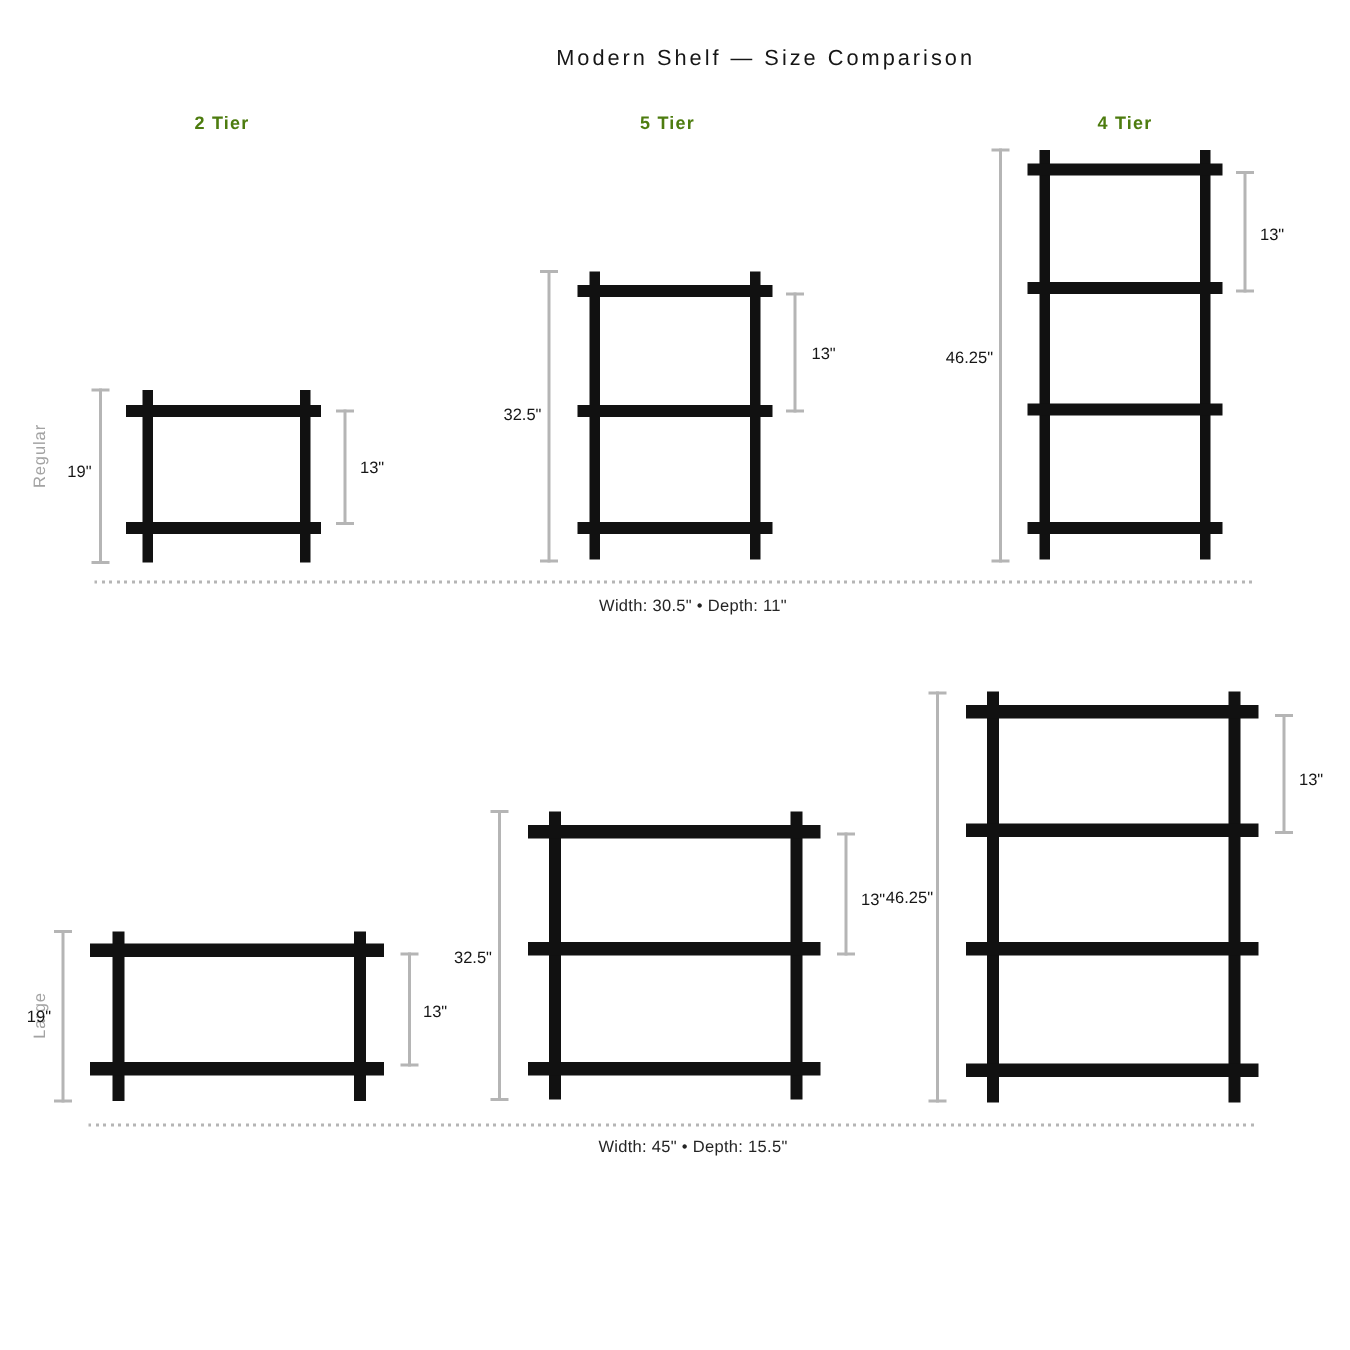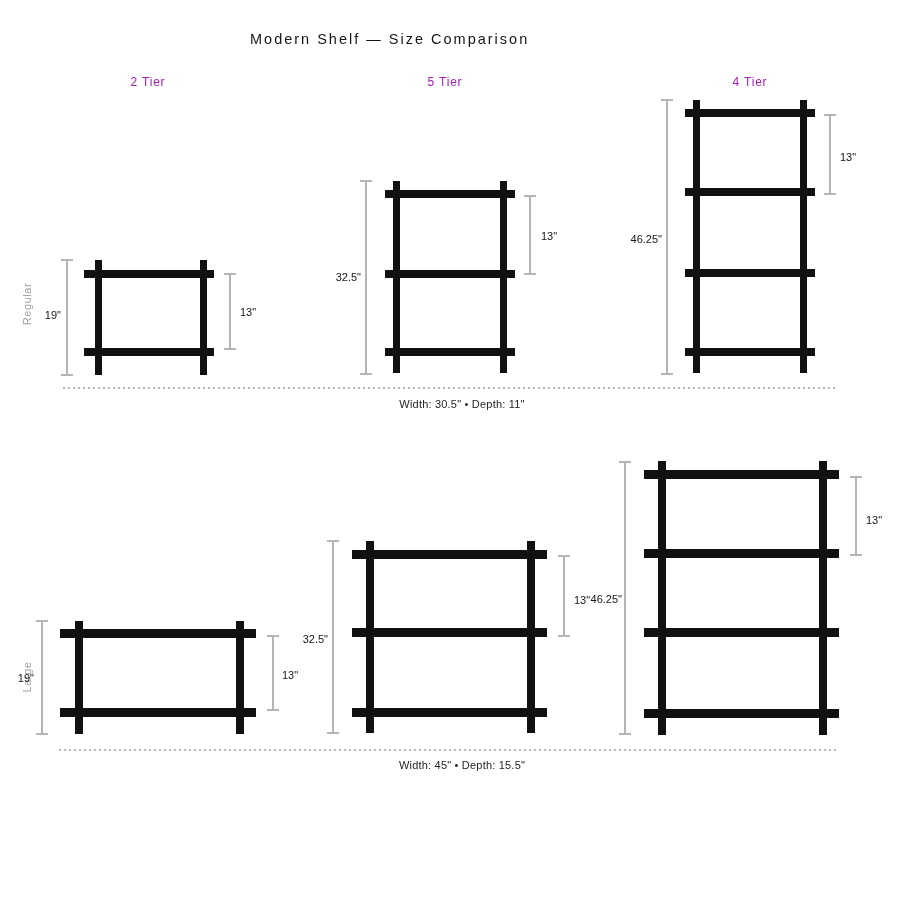--- a/index.html
+++ b/index.html
@@ -1,26 +1,26 @@
 <!DOCTYPE html>
 <html style="--shelf: #111111; --dimension-line: #b5b5b5; --muted-text: #a3a3a3;"><head>
 <meta charset="utf-8">
 <style>
   html,body{margin:0;padding:0;background:#ffffff;}
   .canvas{
     position:relative;width:900px;height:900px;background:#ffffff;
     font-family:"Liberation Sans",sans-serif;overflow:hidden;
   }
   .title{
-    position:absolute;left:250px;top:31px;width:400px;text-align:left;
+    position:absolute;left:250px;top:31px;width:400px;text-align:right;
     font-size:14.5px;font-weight:500;letter-spacing:2px;color:#161616;white-space:nowrap;
   }
   .col-header{
     position:absolute;width:100px;top:75px;text-align:center;
-    font-size:12px;font-weight:400;letter-spacing:.8px;color:#a21caf;white-space:nowrap;
+    font-size:12px;font-weight:700;letter-spacing:.8px;color:#4d7c0f;white-space:nowrap;
   }
   .row-label{
     position:absolute;font-size:11px;letter-spacing:.6px;color:var(--muted-text,#a6a6a6);
     transform:translate(-50%,-50%) rotate(-90deg);white-space:nowrap;
   }
   .post,.board{position:absolute;background:var(--shelf,#111111);}
   .dim{position:absolute;width:2px;background:var(--dimension-line,#b3b3b3);}
   .dim::before,.dim::after{
     content:"";position:absolute;left:-5px;width:12px;height:2px;
     background:var(--dimension-line,#b3b3b3);

